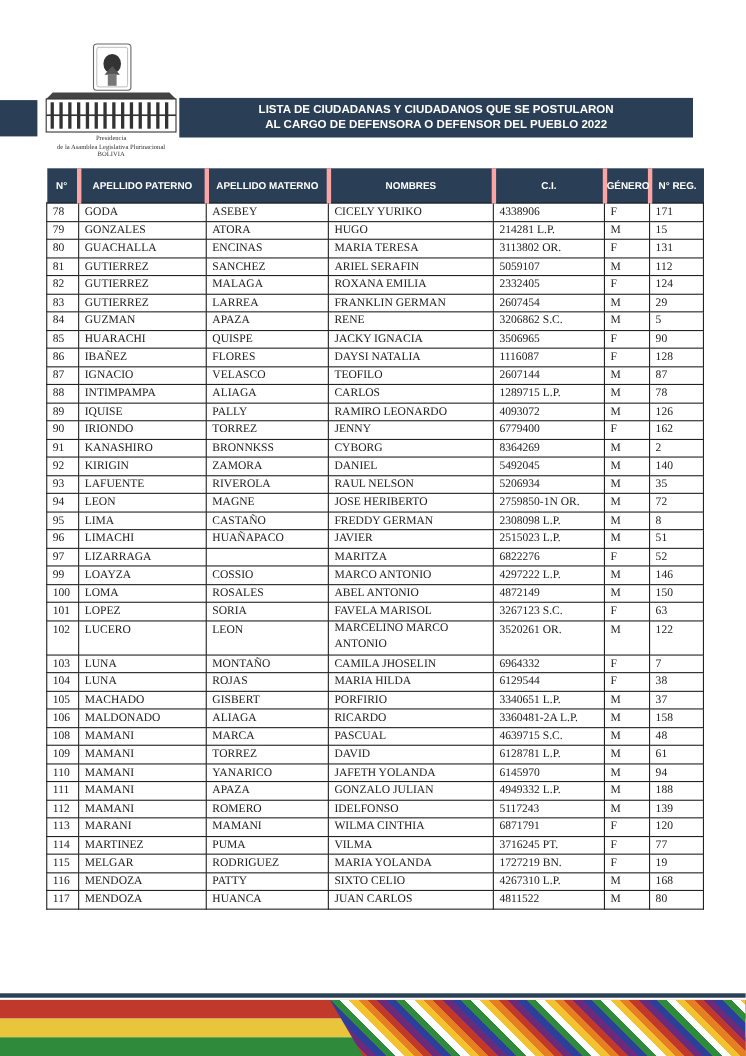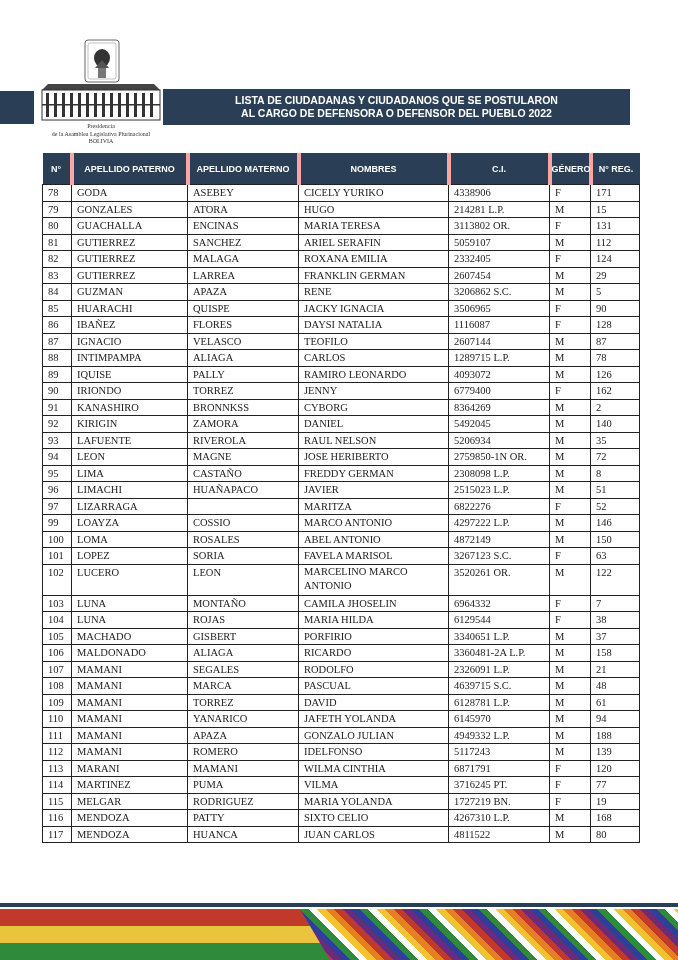--- a/index.html
+++ b/index.html
@@ -337,29 +337,20 @@
       <tr>
         <td>106</td>
         <td>MALDONADO</td>
         <td>ALIAGA</td>
         <td>RICARDO</td>
         <td>3360481-2A L.P.</td>
         <td>M</td>
         <td>158</td>
       </tr>
       <tr>
-        <td>107</td>
-        <td>MAMANI</td>
-        <td>SEGALES</td>
-        <td>RODOLFO</td>
-        <td>2326091 L.P.</td>
-        <td>M</td>
-        <td>21</td>
-      </tr>
-      <tr>
         <td>108</td>
         <td>MAMANI</td>
         <td>MARCA</td>
         <td>PASCUAL</td>
         <td>4639715 S.C.</td>
         <td>M</td>
         <td>48</td>
       </tr>
       <tr>
         <td>109</td>

